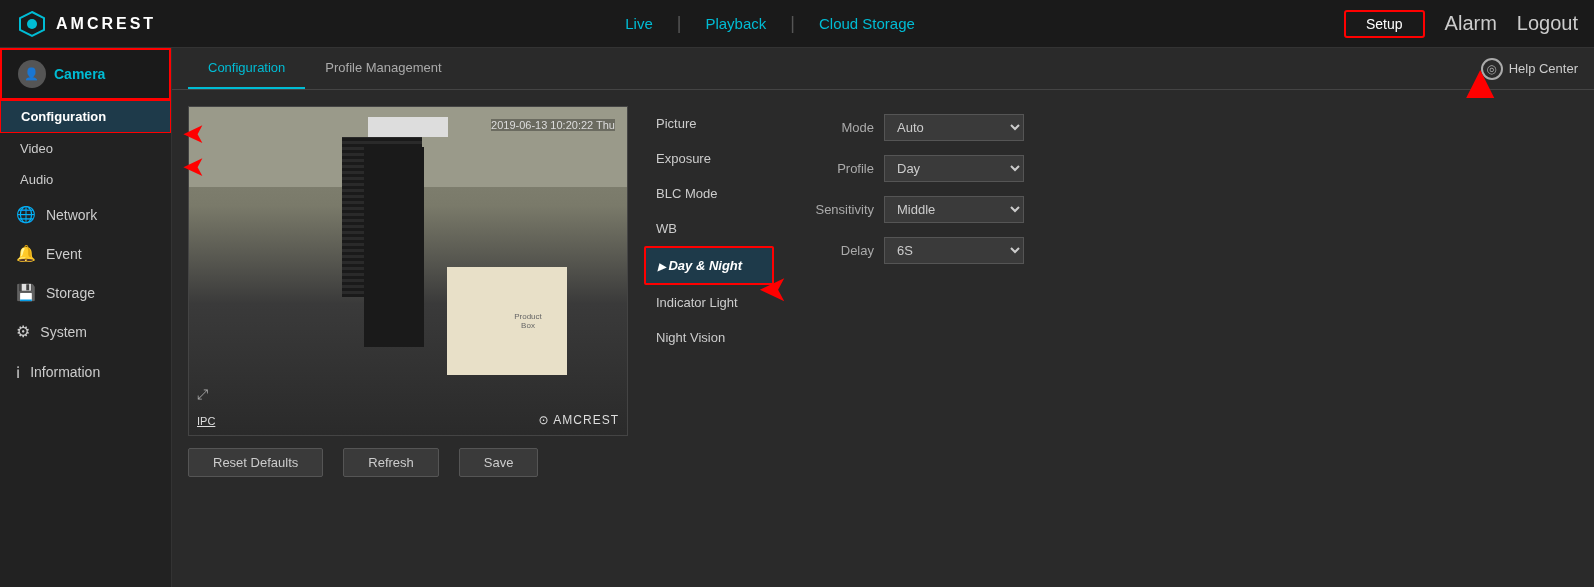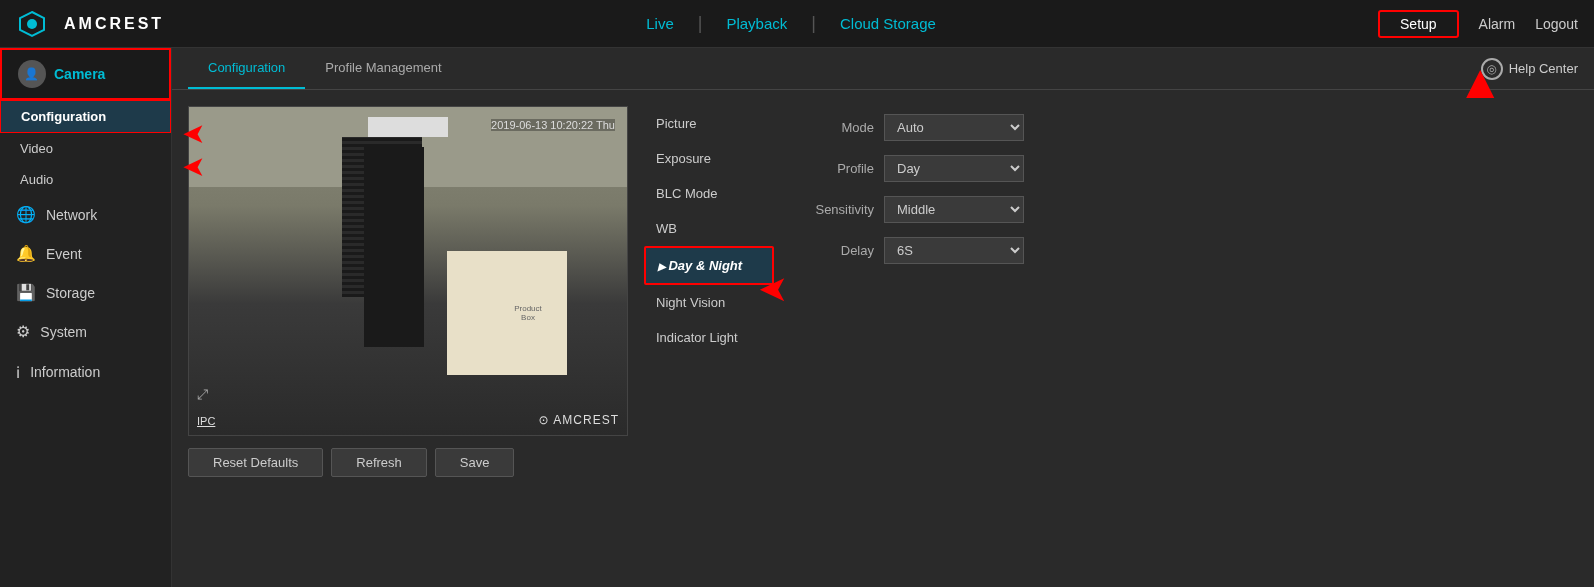--- a/index.html
+++ b/index.html
@@ -10,21 +10,21 @@
       background: #1a1a1a;
       height: 48px;
       display: flex;
       align-items: center;
       padding: 0 16px;
       border-bottom: 1px solid #333;
     }
     .logo-area {
       display: flex;
       align-items: center;
-      gap: 16px;
+      gap: 8px;
       margin-right: 40px;
     }
     .logo-icon {
       width: 32px;
       height: 32px;
     }
     .logo-text {
       color: white;
       font-size: 16px;
       font-weight: bold;
@@ -59,21 +59,21 @@
       background: transparent;
       color: white;
       padding: 4px 20px;
       cursor: pointer;
       font-size: 14px;
       border-radius: 3px;
     }
     .nav-text-link {
       color: #ccc;
       cursor: pointer;
-      font-size: 14px;
+      font-size: 20px;
     }
 
     
     .main-layout {
       display: flex;
       height: calc(587px - 48px);
     }
 
     
     .sidebar {
@@ -248,42 +248,42 @@
       left: 40%;
       width: 60px;
       height: 200px;
       background: #1a1a1a;
     }
     .scene-box {
       position: absolute;
       bottom: 60px;
       right: 60px;
       width: 120px;
-      height: 124px;
+      height: 108px;
       background: #e8e0c8;
       display: flex;
       align-items: center;
       justify-content: center;
       font-size: 9px;
       color: #333;
       padding-left: 42px;
     }
     .scene-cables {
       position: absolute;
       top: 30px;
       left: 35%;
       width: 80px;
       height: 160px;
       background: repeating-linear-gradient(0deg, #1a1a1a 0px, #1a1a1a 3px, #2a2a2a 3px, #2a2a2a 6px);
     }
 
     
     .button-row {
       display: flex;
-      gap: 8px;
+      gap: 20px;
       margin-top: 4px;
     }
     .action-btn {
       padding: 6px 24px;
       background: #3a3a3a;
       border: 1px solid #555;
       color: #ccc;
       cursor: pointer;
       font-size: 13px;
       border-radius: 2px;
@@ -478,22 +478,22 @@
         </div>
 
         <div class="settings-panel">
 
           <div class="menu-col">
             <div class="menu-item">Picture</div>
             <div class="menu-item">Exposure</div>
             <div class="menu-item">BLC Mode</div>
             <div class="menu-item">WB</div>
             <div class="menu-item active-menu">Day &amp; Night</div>
+            <div class="menu-item">Indicator Light</div>
             <div class="menu-item">Night Vision</div>
-            <div class="menu-item">Indicator Light</div>
           </div>
 
           <div class="config-col">
 
             <div class="config-row">
               <span class="config-label">Mode</span>
               <select class="config-select">
                 <option>Auto</option>
                 <option>Color</option>
                 <option>B/W</option>

